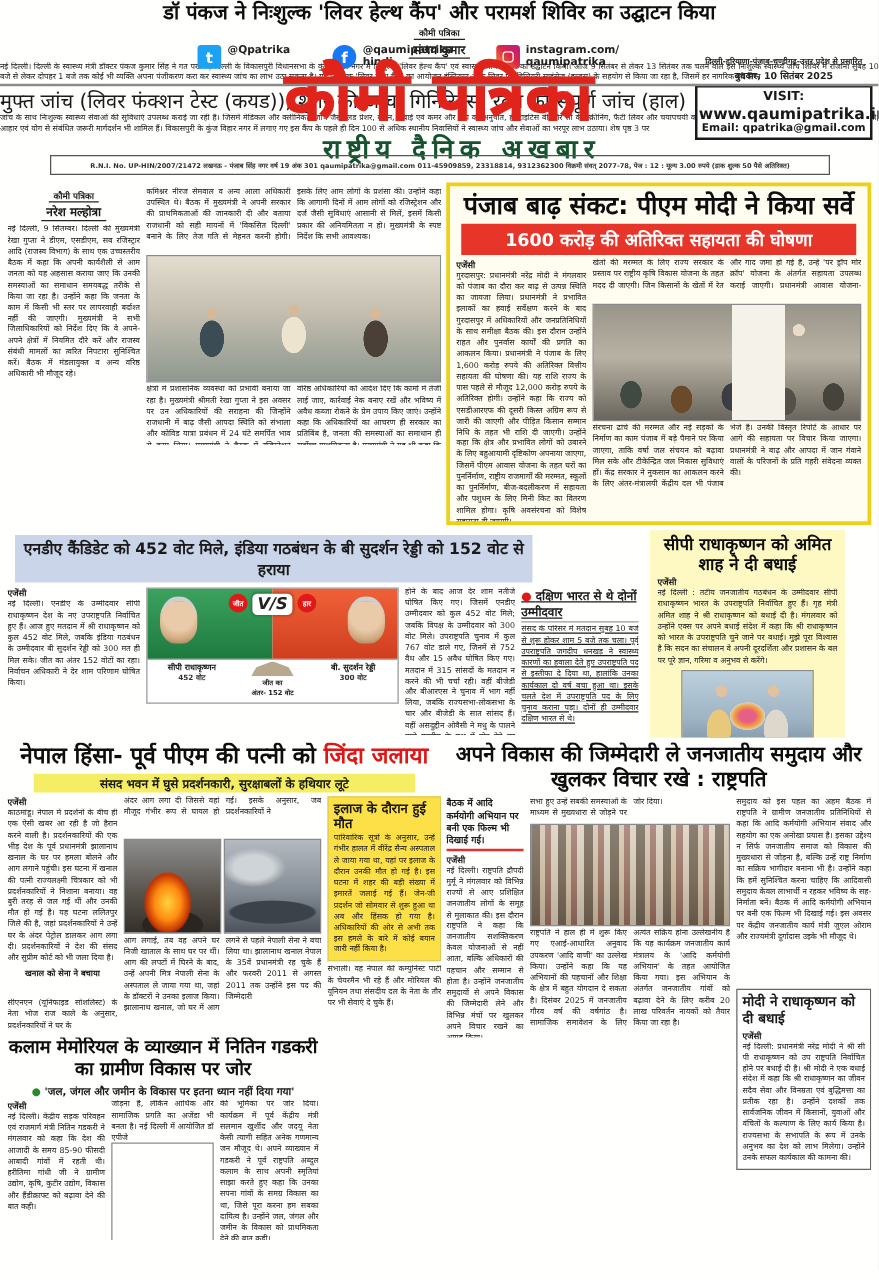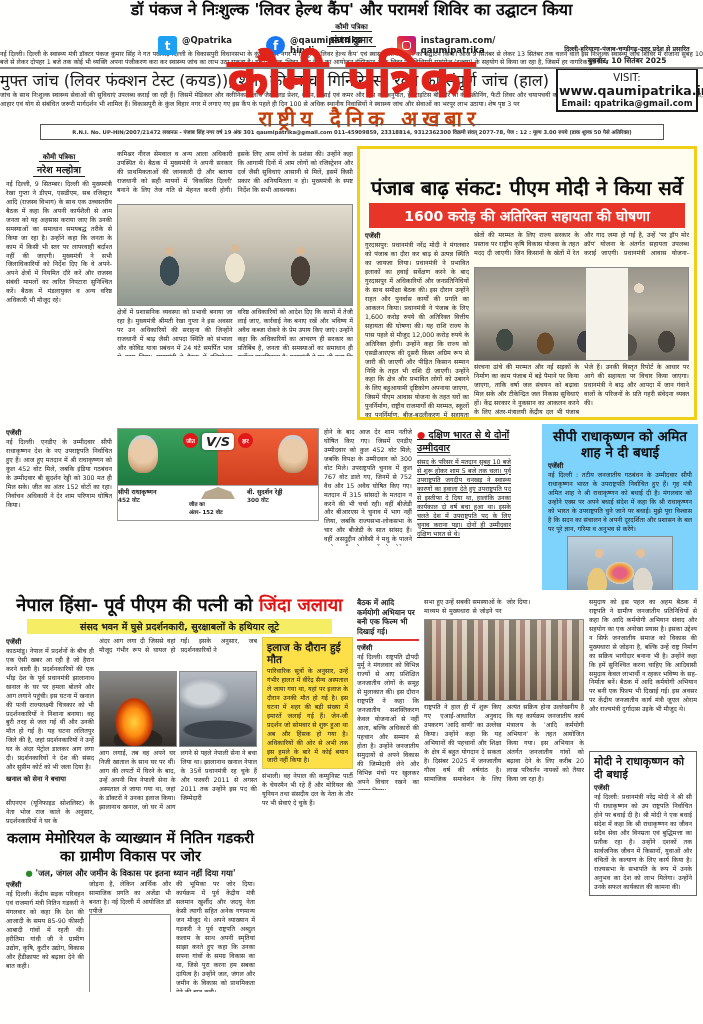--- a/index.html
+++ b/index.html
@@ -17,26 +17,26 @@
             color:#fff; font-size:12px; font-weight:bold; }
   .s-tw { background:#1da1f2; }
   .s-fb { background:#1877f2; border-radius:50%; }
   .s-ig { background:linear-gradient(45deg,#f09433,#dc2743 55%,#bc1888); }
   .ig-lens { width:9px; height:9px; border:1.6px solid #fff; border-radius:3px; }
   .s-handle { font-size:8.5px; font-weight:bold; color:#222; line-height:1.15; white-space:pre-line; }
   .masthead { position:absolute; top:52px; left:0; width:100%; text-align:center;
     font-size:52px; font-weight:bold; color:#e0241b; line-height:1.0;
     letter-spacing:1px; -webkit-text-stroke:1.5px #e0241b; }
   .tagline { position:absolute; top:104px; left:0; width:100%; text-align:center;
-    font-size:21px; font-weight:bold; color:#c2410c; letter-spacing:5px;padding-left:36px; }
+    font-size:21px; font-weight:bold; color:#14532d; letter-spacing:5px;padding-left:36px; }
   .hdr-right { position:absolute; top:44px; right:5px; width:142px; text-align:center; }
   .edition { font-size:6.3px; font-weight:bold; color:#222; }
   .dateline { font-size:7.5px; font-weight:bold; color:#222; margin-top:2px; }
   .visit-box { border:2px solid #1a1a1a; margin-top:3px; padding:2px 1px; background:#fff; }
-  .visit-box .v1 { font-size:10px; font-weight:normal; }
+  .visit-box .v1 { font-size:10px; font-weight:bold; }
   .visit-box .v2 { font-size:12.5px; font-weight:bold; }
   .visit-box .v3 { font-size:8.5px; font-weight:bold; }
   .rni { position:absolute; top:124px; left:40px; width:624px; border:1px solid #555;
     font-size:5.3px; font-weight:bold; color:#333; text-align:center; padding:3px 2px;
     white-space:nowrap; overflow:hidden; }
   
   .bodytxt { font-size:6.3px; line-height:1.42; text-align:justify; color:#1b1b1b; overflow:hidden; }
   .cols2 { column-count:2; column-gap:5px; }
   .agency { font-weight:bold; font-size:6.8px; margin-bottom:1px; }
   .byline { text-align:center; margin:2px auto 3px; }
@@ -57,21 +57,21 @@
       radial-gradient(ellipse 16px 24px at 50% 63%, #ede4cf 60%, transparent 62%),
       radial-gradient(ellipse 16px 24px at 78% 66%, #4a4038 60%, transparent 62%),
       radial-gradient(circle 6px at 22% 46%, #d9b896 70%, transparent 72%),
       radial-gradient(circle 6px at 50% 43%, #d9b896 70%, transparent 72%),
       radial-gradient(circle 6px at 78% 46%, #d9b896 70%, transparent 72%),
       linear-gradient(180deg,#e3ddd0 0%,#c4beb0 45%,#8e988f 100%); }
   .cm-bottom { flex:1; }
   
   .sec-pb { position:absolute; left:357px; top:146px; width:340px; height:274px;
     border:3px solid #f0d017; background:#fffdf0; padding:3px 5px; overflow:hidden; }
-  .sec-pb .hl { font-size:20px;margin-top:24px; }
+  .sec-pb .hl { font-size:20px; }
   .pb-banner { background:#e8352a; color:#fff; font-weight:bold; font-size:14px;
     text-align:center; padding:3px 2px; margin:3px 4px; }
   .pb-row { display:flex; gap:5px; margin-top:2px; height:196px; }
   .pb-c1 { width:104px; flex:0 0 auto; }
   .pb-right { flex:1; display:flex; flex-direction:column; }
   .pb-top { height:34px; }
   .ph-briefing { height:94px; margin:2px 0;
     background:
       radial-gradient(circle 8px at 77% 22%, #e8dcc8 60%, transparent 62%),
       linear-gradient(90deg, transparent 52%, #f5f2ea 52%, #f5f2ea 72%, transparent 72%),
@@ -103,52 +103,52 @@
   .vs-right .head { right:10px; }
   .badge { position:absolute; top:4px; width:15px; height:15px; border-radius:50%;
     background:#e01818; color:#fff; font-size:5.5px; font-weight:bold;
     display:flex; align-items:center; justify-content:center; }
   .vs-left .badge { right:20px; }
   .vs-right .badge { left:20px; }
   .vs-mark { position:absolute; left:50%; top:4px; transform:translateX(-50%);
     background:#fff; border-radius:4px; padding:1px 4px; font-size:13px; font-weight:bold;
     color:#222; font-style:italic; box-shadow:0 0 3px rgba(0,0,0,.4); }
   .vs-labels { display:flex; border-top:1px solid #aaa; }
-  .vs-cell { flex:1; padding:1px 0 4px; }
+  .vs-cell { flex:1; text-align:center; padding:1px 0 4px; }
   .vs-name { font-size:6.4px; font-weight:bold; }
   .vs-votes { font-size:5.8px; font-weight:bold; color:#333; }
   .vs-mid { width:58px; flex:0 0 auto; }
   .parl { width:34px; height:12px; margin:0 auto 1px;
     background:#b8a88e; clip-path:polygon(0 100%,12% 40%,50% 0,88% 40%,100% 100%); }
   .vs-margin { font-size:5.4px; font-weight:bold; }
   .vp-c3 { width:88px; flex:0 0 auto; }
   .vp-side { flex:1;text-decoration:underline; }
   .vp-side-title { font-size:9.5px; font-weight:bold; border-bottom:1px solid #999; padding-bottom:1px; margin-bottom:2px; }
   .vp-side-title .dot { color:#e01818; }
   
-  .sec-shah { position:absolute; left:542px; top:424px; width:156px; height:166px;
-    background:#7dd3fc; padding:4px 6px; overflow:hidden; }
+  .sec-shah { position:absolute; left:520px; top:424px; width:156px; height:166px;
+    background:#fef9c3; padding:4px 6px; overflow:hidden; }
   .sec-shah .hl { font-size:13.5px; }
   .ph-shah { height:64px; width:106px; margin:2px auto;
     background:
       radial-gradient(ellipse 18px 14px at 50% 58%, #e65f85 35%, #f2a23a 60%, #d8d0c0 78%, transparent 80%),
       radial-gradient(circle 7px at 30% 26%, #e3c19c 65%, transparent 67%),
       radial-gradient(circle 7px at 70% 26%, #e3c19c 65%, transparent 67%),
       radial-gradient(ellipse 16px 26px at 28% 75%, #e8c87a 60%, transparent 62%),
       radial-gradient(ellipse 16px 26px at 72% 75%, #ded8cc 60%, transparent 62%),
       linear-gradient(180deg,#bcd0dd 0%,#9fb4c4 60%,#7d92a2 100%); }
   
   .sec-np { position:absolute; left:6px; top:594px; width:347px; height:234px; overflow:hidden; }
   .sec-np .hl { font-size:18px; }
   .hl-red { color:#e01616; }
   .np-sub { background:#f5ee64; font-weight:bold; font-size:9.5px; text-align:center;
     width:88%; margin:3px auto 0; padding:1px 2px; }
   .np-row { display:flex; gap:5px; margin-top:3px; height:178px; }
   .np-c1 { width:88px; flex:0 0 auto; }
-  .np-subhead { font-weight:bold; font-size:6.6px; margin:2px 0 16px; }
+  .np-subhead { font-weight:bold; font-size:6.6px; margin:2px 0 16px;text-align:center; }
   .np-mid { width:158px; flex:0 0 auto; display:flex; flex-direction:column; }
   .np-mid-top { height:32px; }
   .np-photos { display:flex; gap:2px; height:76px; margin:2px 0; }
   .np-photos .ph { flex:1; }
   .ph-fire { background:
       radial-gradient(ellipse 26px 34px at 45% 68%, #ffd23e 0%, #ff8c12 40%, #c23303 68%, transparent 74%),
       radial-gradient(ellipse 40px 20px at 50% 92%, #2a2520 60%, transparent 62%),
       linear-gradient(180deg,#8d8d8d 0%,#565049 60%,#332f2a 100%); }
   .ph-protest { background:
       radial-gradient(ellipse 60px 16px at 50% 78%, #3c424a 55%, transparent 60%),
@@ -285,20 +285,21 @@
       </div>
       <div class="pb-right">
         <div class="bodytxt cols2 pb-top">खेतों की मरम्मत के लिए राज्य सरकार के प्रस्ताव पर राष्ट्रीय कृषि विकास योजना के तहत मदद दी जाएगी। जिन किसानों के खेतों में रेत और गाद जमा हो गई है, उन्हें 'पर ड्रॉप मोर क्रॉप' योजना के अंतर्गत सहायता उपलब्ध कराई जाएगी। प्रधानमंत्री आवास योजना-ग्रामीण के तहत राज्य सरकार के 'विशेष प्रोजेक्ट' प्रस्ताव पर ग्रामीण इलाकों में क्षतिग्रस्त घरों के पुनर्निर्माण के लिए पीड़ित परिवारों को विशेष सहायता दी जाएगी। हाल ही में बाढ़ से</div>
         <div class="ph ph-briefing"></div>
         <div class="bodytxt cols2 pb-bottom">संरचना ढांचे की मरम्मत और नई सड़कों के निर्माण का काम पंजाब में बड़े पैमाने पर किया जाएगा, ताकि वर्षा जल संचयन को बढ़ावा मिल सके और टीकेन्द्रित जल निकास सुविधाएं हों। केंद्र सरकार ने नुकसान का आकलन करने के लिए अंतर-मंत्रालयी केंद्रीय दल भी पंजाब भेजे हैं। उनकी विस्तृत रिपोर्ट के आधार पर आगे की सहायता पर विचार किया जाएगा। प्रधानमंत्री ने बाढ़ और आपदा में जान गंवाने वालों के परिजनों के प्रति गहरी संवेदना व्यक्त की।</div>
       </div>
     </div>
   </section>
 
   <section class="sec-vp">
+    <div class="vp-band">एनडीए कैंडिडेट को 452 वोट मिले, इंडिया गठबंधन के बी सुदर्शन रेड्डी को 152 वोट से हराया</div>
     <div class="vp-row">
       <div class="vp-c1">
         <div class="agency">एजेंसी</div>
         <div class="bodytxt">नई दिल्ली। एनडीए के उम्मीदवार सीपी राधाकृष्णन देश के नए उपराष्ट्रपति निर्वाचित हुए हैं। आज हुए मतदान में श्री राधाकृष्णन को कुल 452 वोट मिले, जबकि इंडिया गठबंधन के उम्मीदवार बी सुदर्शन रेड्डी को 300 मत ही मिल सके। जीत का अंतर 152 वोटों का रहा। निर्वाचन अधिकारी ने देर शाम परिणाम घोषित किया।</div>
       </div>
       <div class="vp-gwrap">
         <div class="vsbox">
           <div class="vs-panels">
             <div class="vs-left">
               <span class="head"></span>
@@ -366,20 +367,21 @@
         <div class="ybox">
           <div class="ybox-title">इलाज के दौरान हुई मौत</div>
           <div class="bodytxt">पारिवारिक सूत्रों के अनुसार, उन्हें गंभीर हालत में वीरेंद्र सैन्य अस्पताल ले जाया गया था, यहां पर इलाज के दौरान उनकी मौत हो गई है। इस घटना में शहर की बड़ी संख्या में इमारतें जलाई गई हैं। जेन-जी प्रदर्शन जो सोमवार से शुरू हुआ था अब और हिंसक हो गया है। अधिकारियों की ओर से अभी तक इस हमले के बारे में कोई बयान जारी नहीं किया है।</div>
         </div>
         <div class="bodytxt np-c3-txt">संभाली। वह नेपाल की कम्युनिस्ट पार्टी के चेयरमैन भी रहे हैं और मोरियल की यूनियन तथा संसदीय दल के नेता के तौर पर भी सेवाएं दे चुके हैं।</div>
       </div>
     </div>
   </section>
 
   <section class="sec-pr">
+    <div class="hl">अपने विकास की जिम्मेदारी ले जनजातीय समुदाय और खुलकर विचार रखे : राष्ट्रपति</div>
     <div class="pr-row">
       <div class="pr-c1">
         <div class="pr-note">बैठक में आदि कर्मयोगी अभियान पर बनी एक फिल्म भी दिखाई गई।</div>
         <div class="agency">एजेंसी</div>
         <div class="bodytxt">नई दिल्ली। राष्ट्रपति द्रौपदी मुर्मू ने मंगलवार को विभिन्न राज्यों से आए प्रशिक्षित जनजातीय लोगों के समूह से मुलाकात की। इस दौरान राष्ट्रपति ने कहा कि जनजातीय सशक्तिकरण केवल योजनाओं से नहीं आता, बल्कि अधिकारों की पहचान और सम्मान से होता है। उन्होंने जनजातीय समुदायों से अपने विकास की जिम्मेदारी लेने और विभिन्न मंचों पर खुलकर अपने विचार रखने का आग्रह किया।</div>
       </div>
       <div class="pr-mid">
         <div class="bodytxt cols2 pr-mid-top">सभा हुए उन्हें सबकी समस्याओं के माध्यम से मुख्यधारा से जोड़ने पर जोर दिया।</div>
         <div class="ph ph-group"></div>
         <div class="bodytxt cols2 pr-mid-bot">राष्ट्रपति ने हाल ही में शुरू किए गए एआई-आधारित अनुवाद उपकरण 'आदि वाणी' का उल्लेख किया। उन्होंने कहा कि यह अभियानों की पहचानों और शिक्षा के क्षेत्र में बहुत योगदान दे सकता है। दिसंबर 2025 में जनजातीय गौरव वर्ष की वर्षगांठ है। सामाजिक समावेशन के लिए अत्यंत सक्रिय होना उल्लेखनीय है कि यह कार्यक्रम जनजातीय कार्य मंत्रालय के 'आदि कर्मयोगी अभियान' के तहत आयोजित किया गया। इस अभियान के अंतर्गत जनजातीय गांवों को बढ़ावा देने के लिए करीब 20 लाख परिवर्तन नायकों को तैयार किया जा रहा है।</div>

